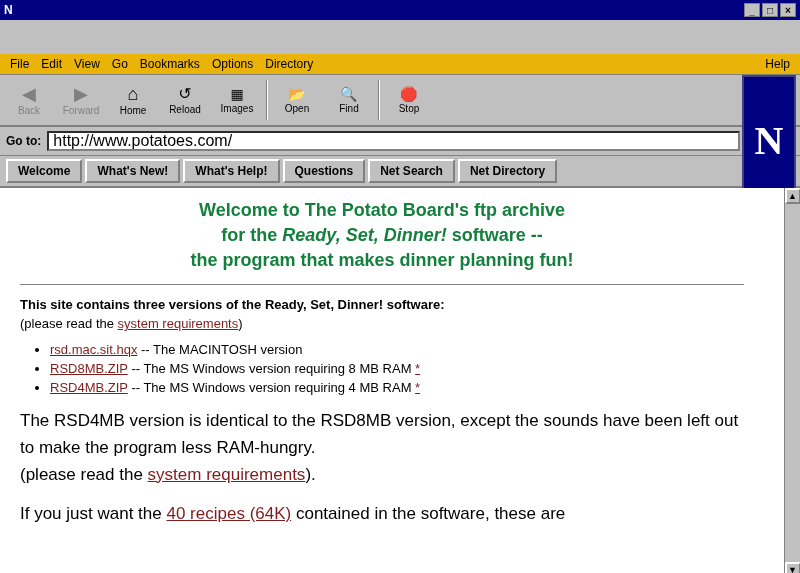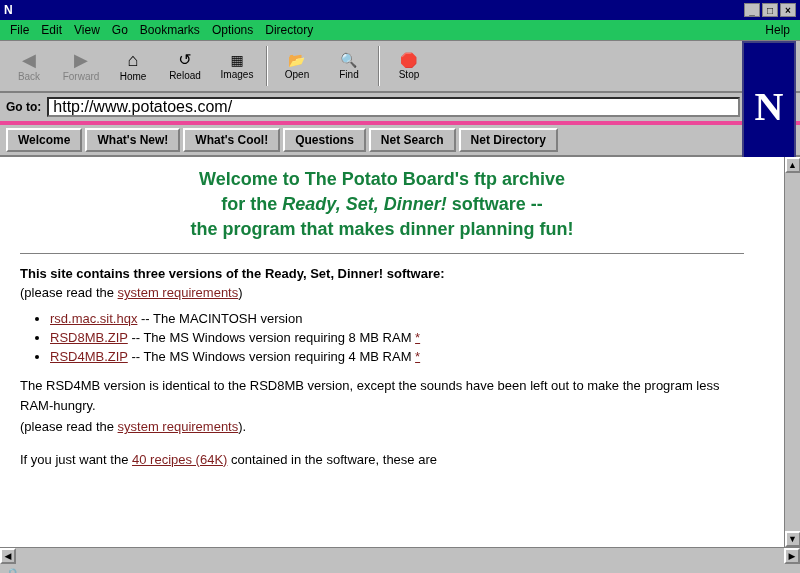--- a/index.html
+++ b/index.html
@@ -26,26 +26,27 @@
       font-size: 10px;
       width: 16px;
       height: 14px;
       cursor: pointer;
       display: flex; align-items: center; justify-content: center;
       font-weight: bold;
     }
 
     
     #menu-bar {
-      background: #22c55e;
+      background: #eab308;
       display: flex;
       align-items: center;
       padding: 10px 4px;
       border-bottom: 1px solid #808080;
       height: 20px;
+      margin-top: 34px;
     }
     .menu-item {
       padding: 1px 6px;
       font-size: 12px;
       cursor: pointer;
     }
 
     
     #toolbar {
       background: #c0c0c0;
@@ -73,21 +74,21 @@
     .toolbar-btn.disabled { color: #808080; }
     .toolbar-separator { width: 2px; height: 40px; border-left: 1px solid #808080; border-right: 1px solid white; margin: 0 2px; }
 
     
     #address-bar {
       background: #c0c0c0;
       display: flex;
       align-items: center;
       padding: 4px 6px;
       gap: 6px;
-      border-bottom: 4px solid #ec4899;
+      border-bottom: 1px solid #ec4899;
     }
     #address-label { font-size: 12px; font-weight: bold; }
     #address-input {
       flex: 1;
       height: 20px;
       border: 2px inset #808080;
       background: white;
       font-size: 16px;
       padding: 1px 4px;
       outline: none;
@@ -172,21 +173,21 @@
     
     .content-inner { padding-right: 20px; }
     h1.page-title { font-size: 18px; font-weight: bold; text-align: center; color: #15803d; line-height: 1.4; margin-bottom: 8px; }
     h1.page-title em { font-style: italic; }
     hr.divider { border: none; border-top: 1px solid #808080; margin: 10px 0; }
     .body-text { font-size: 13px; line-height: 1.5; }
     .bold-text { font-weight: bold; }
     a { color: #7f1d1d; text-decoration: underline; }
     ul { margin-left: 30px; margin-top: 8px; margin-bottom: 8px; }
     li { margin-bottom: 4px; font-size: 13px; }
-    .paragraph { margin-top: 12px; font-size: 13px; line-height: 1.6; }
+    .paragraph { margin-top: 12px; font-size: 17px; line-height: 1.6; }
 
     
     #status-bar {
       background: #c0c0c0;
       border-top: 1px solid #808080;
       display: flex;
       align-items: center;
       padding: 2px 4px;
       height: 22px;
       gap: 4px;
@@ -284,21 +285,21 @@
   </div>
 
   <div id="address-bar" style="padding-right: 60px;">
     <span id="address-label">Go to:</span>
     <input id="address-input" type="text" value="http://www.potatoes.com/" style="">
   </div>
 
   <div id="nav-bar" style="padding-right: 60px;">
     <button class="nav-btn">Welcome</button>
     <button class="nav-btn">What's New!</button>
-    <button class="nav-btn">What's Cool!</button>
+    <button class="nav-btn">What's Help!</button>
     <button class="nav-btn">Questions</button>
     <button class="nav-btn">Net Search</button>
     <button class="nav-btn">Net Directory</button>
   </div>
 
   <div id="netscape-logo" style="position:absolute; right:4px; top:0; width:54px; height:130px; background:#000080; display:flex; align-items:center; justify-content:center; color:white; font-size:40px; font-weight:bold; font-family:serif; border:2px solid #404080;">
     <span>N</span>
   </div>
 </div>
 

